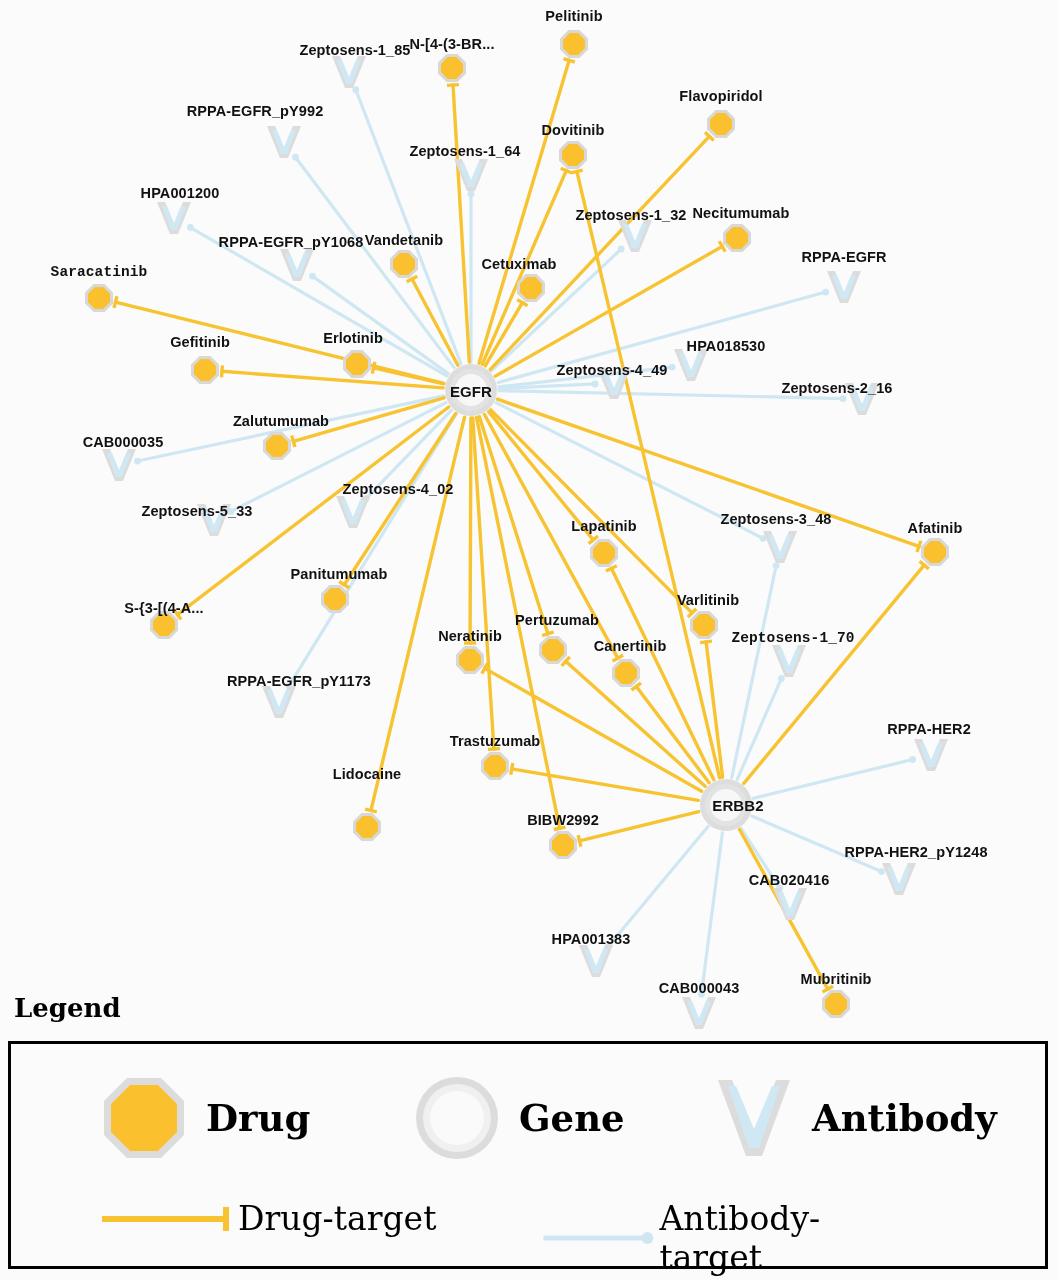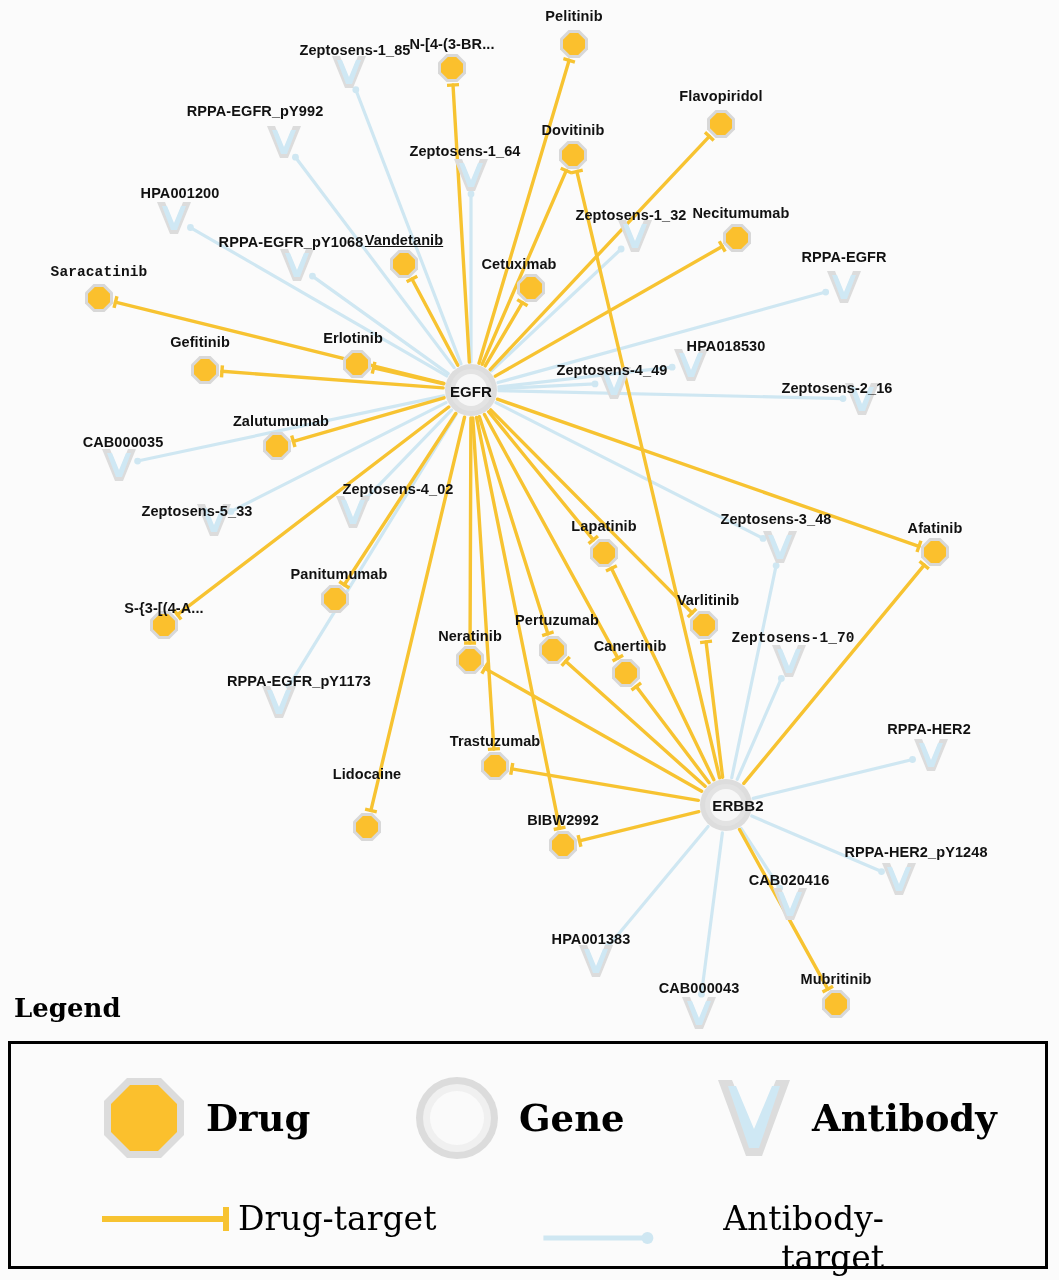--- a/index.html
+++ b/index.html
@@ -11,21 +11,21 @@
   .drug{width:30px;height:30px;}
   .gene{width:54px;height:54px;}
   .ab{width:40px;height:38px;}
   .lbl{position:absolute;transform:translate(-50%,-50%);font-weight:bold;font-size:14.5px;color:#111;white-space:nowrap;letter-spacing:.1px;}
   .lbl.gene-lbl{font-size:15px;}
   .legend-title{position:absolute;left:14px;top:993px;font-family:"DejaVu Serif",serif;font-size:26px;font-weight:bold;color:#000;}
   .legend-box{position:absolute;left:8px;top:1041px;width:1040px;height:228px;border:3px solid #000;background:#fbfbfb;box-sizing:border-box;}
   .lg-row1{position:absolute;left:0;top:1060px;width:1059px;height:110px;}
   .lg-item{position:absolute;display:flex;align-items:center;}
   .lg-text{font-family:"DejaVu Serif",serif;font-size:37px;color:#000;margin-left:16px;font-weight:bold;}
-  .lg-row2{position:absolute;left:0;top:1195px;width:884px;height:60px;text-align:right;}
+  .lg-row2{position:absolute;left:0;top:1195px;width:884px;height:60px;}
   .lg-line-text{font-family:"DejaVu Serif",serif;font-size:33px;color:#000;}
 </style>
 </head>
 <body>
 
 <div id="stage">
 
   <div id="net">
     <svg class="edges" id="edge-layer" viewBox="0 0 1059 1010">
         <line x1="460.9706244852613" y1="363.8578572648614" x2="355.80564767071553" y2="89.7393111417012" stroke="#cfe7f2" stroke-width="3.2" stroke-linecap="round"></line>
@@ -345,21 +345,21 @@
         <div class="lbl" style="left: 929px; top: 729px;">RPPA-HER2</div>
         <div class="lbl" style="left: 916px; top: 852px;">RPPA-HER2_pY1248</div>
         <div class="lbl" style="left: 789px; top: 880px;">CAB020416</div>
         <div class="lbl" style="left: 591px; top: 939px;">HPA001383</div>
         <div class="lbl" style="left: 699px; top: 988px;">CAB000043</div>
         <div class="lbl" style="left: 574px; top: 16px;">Pelitinib</div>
         <div class="lbl" style="left: 452px; top: 44px;">N-[4-(3-BR...</div>
         <div class="lbl" style="left: 721px; top: 96px;">Flavopiridol</div>
         <div class="lbl" style="left: 573px; top: 130px;">Dovitinib</div>
         <div class="lbl" style="left: 741px; top: 213px;">Necitumumab</div>
-        <div class="lbl" style="left: 404px; top: 240px; text-decoration: underline;">Vandetanib</div>
+        <div class="lbl" style="left: 404px; top: 240px;">Vandetanib</div>
         <div class="lbl" style="left: 519px; top: 264px;">Cetuximab</div>
         <div class="lbl" style="left: 99px; top: 272px; font-family: Liberation Mono, monospace;">Saracatinib</div>
         <div class="lbl" style="left: 353px; top: 338px;">Erlotinib</div>
         <div class="lbl" style="left: 200px; top: 342px;">Gefitinib</div>
         <div class="lbl" style="left: 281px; top: 421px;">Zalutumumab</div>
         <div class="lbl" style="left: 935px; top: 528px;">Afatinib</div>
         <div class="lbl" style="left: 604px; top: 526px;">Lapatinib</div>
         <div class="lbl" style="left: 339px; top: 574px;">Panitumumab</div>
         <div class="lbl" style="left: 708px; top: 600px;">Varlitinib</div>
         <div class="lbl" style="left: 164px; top: 608px;">S-{3-[(4-A...</div>

